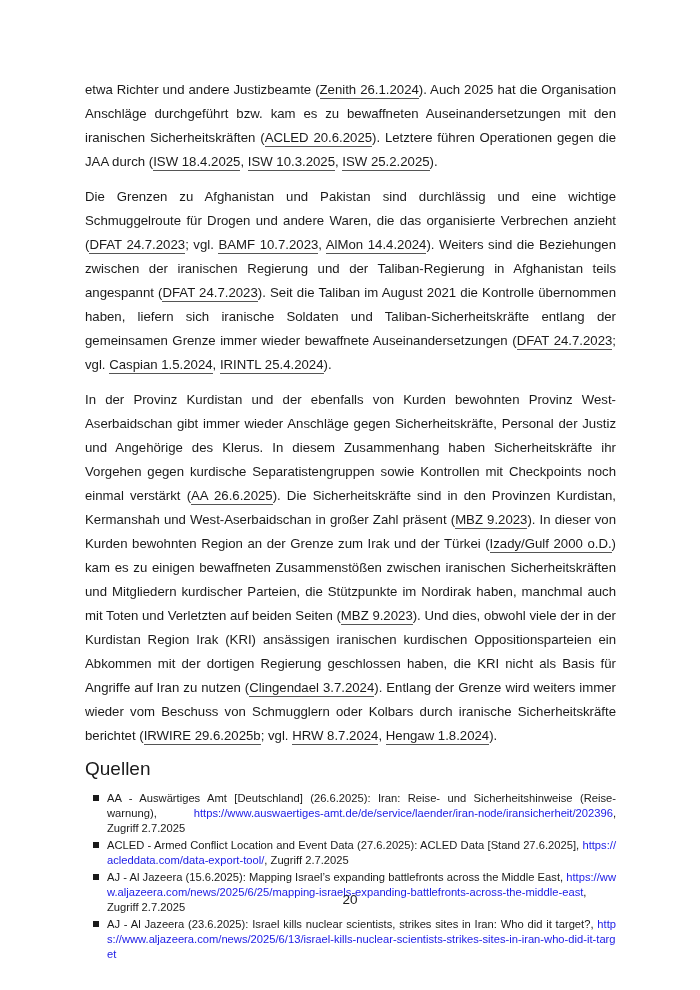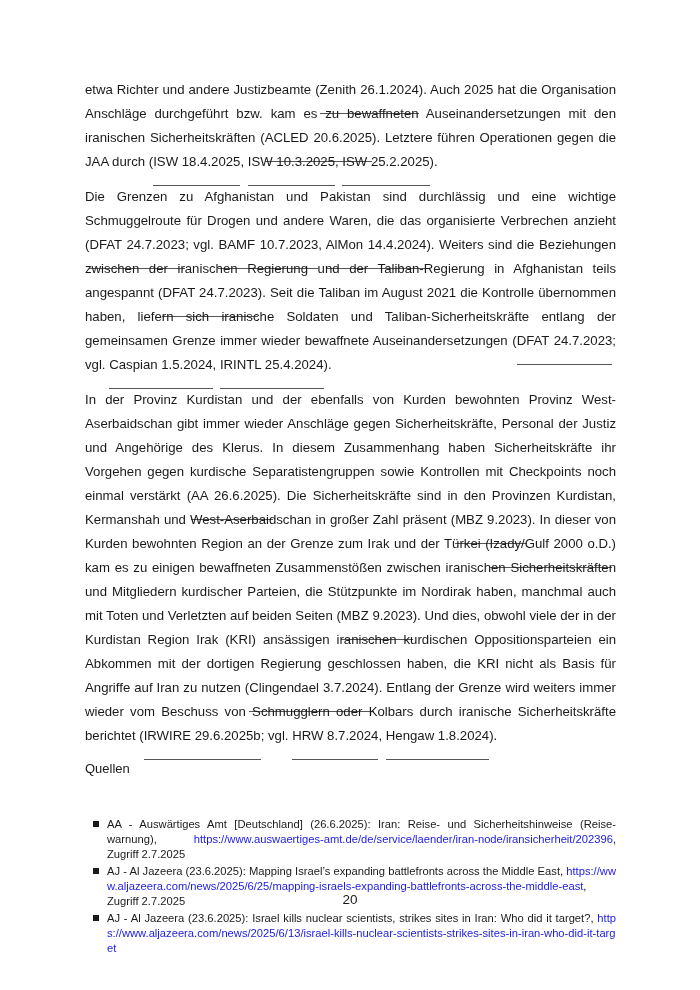--- a/index.html
+++ b/index.html
@@ -1,35 +1,36 @@
 <!DOCTYPE html>
 <html><head>
   <meta charset="utf-8">
   <style>
     html, body { margin: 0; padding: 0; background: #ffffff; }
     body { width: 700px; height: 990px; position: relative; overflow: hidden; font-family: "Liberation Sans", sans-serif; color: #1a1a1a; }
     .page { position: absolute; left: 85px; top: 78px; width: 531px; }
     p.para { margin: 0 0 11px 0; font-size: 13.2px; line-height: 24px; text-align: justify; hyphens: manual; }
-    .cite { color: #1a1a1a; text-decoration: none; border-bottom: 1.4px solid #555; padding-bottom: 16px; cursor: pointer; }
-    .heading { font-size: 13px; margin: 9px 0 38px 0; line-height: 20px; }
+    .cite { color: #1a1a1a; text-decoration: none; border-bottom: 1.4px solid #555; padding-bottom: 1px; cursor: pointer; }
+    .heading { font-size: 19px; margin: 9px 0 12px 0; line-height: 20px; }
     ul.refs { list-style: none; margin: 0; padding: 0 0 0 6px; }
     ul.refs li { position: relative; padding-left: 16px; font-size: 11.2px; line-height: 15px; text-align: justify; margin-bottom: 2px; }
     ul.refs li .bullet { position: absolute; left: 2px; top: 4px; width: 6px; height: 6px; background: #1a1a1a; }
     ul.refs li a { color: #1a1ae6; text-decoration: none; word-break: break-all; margin-top: 31px; }
     .pagenum { position: absolute; left: 0; right: 0; top: 892px; text-align: center; font-size: 13.5px; }
   </style>
 </head>
 <body>
 
 <div class="page">
   <div id="body-text">
       <p class="para"><span>etwa Richter und andere Justizbeamte (</span><span class="cite">Zenith 26.1.2024</span><span>). Auch 2025 hat die Organisation An­schläge durchgeführt bzw. kam es zu bewaffneten Auseinandersetzungen mit den iranischen Sicherheitskräften (</span><span class="cite">ACLED 20.6.2025</span><span>). Letztere führen Operationen gegen die JAA durch (</span><span class="cite">ISW 18.4.2025</span><span>, </span><span class="cite">ISW 10.3.2025</span><span>, </span><span class="cite">ISW 25.2.2025</span><span>).</span></p>
       <p class="para"><span>Die Grenzen zu Afghanistan und Pakistan sind durchlässig und eine wichtige Schmuggelroute für Drogen und andere Waren, die das organisierte Verbrechen anzieht (</span><span class="cite">DFAT 24.7.2023</span><span>; vgl. </span><span class="cite">BAMF 10.7.2023</span><span>, </span><span class="cite">AlMon 14.4.2024</span><span>). Weiters sind die Beziehungen zwischen der iranischen Regierung und der Taliban-Regierung in Afghanistan teils angespannt (</span><span class="cite">DFAT 24.7.2023</span><span>). Seit die Taliban im August 2021 die Kontrolle übernommen haben, liefern sich iranische Soldaten und Taliban-Sicherheitskräfte entlang der gemeinsamen Grenze immer wieder bewaffnete Aus­einandersetzungen (</span><span class="cite">DFAT 24.7.2023</span><span>; vgl. </span><span class="cite">Caspian 1.5.2024</span><span>, </span><span class="cite">IRINTL 25.4.2024</span><span>).</span></p>
       <p class="para"><span>In der Provinz Kurdistan und der ebenfalls von Kurden bewohnten Provinz West-Aserbaidschan gibt immer wieder Anschläge gegen Sicherheitskräfte, Personal der Justiz und Angehörige des Klerus. In diesem Zusammenhang haben Sicherheitskräfte ihr Vorgehen gegen kurdische Se­paratistengruppen sowie Kontrollen mit Checkpoints noch einmal verstärkt (</span><span class="cite">AA 26.6.2025</span><span>). Die Sicherheitskräfte sind in den Provinzen Kurdistan, Kermanshah und West-Aserbaidschan in großer Zahl präsent (</span><span class="cite">MBZ 9.2023</span><span>). In dieser von Kurden bewohnten Region an der Grenze zum Irak und der Türkei (</span><span class="cite">Izady/Gulf 2000 o.D.</span><span>) kam es zu einigen bewaffneten Zusammenstößen zwischen iranischen Sicherheitskräften und Mitgliedern kurdischer Parteien, die Stützpunkte im Nordirak haben, manchmal auch mit Toten und Verletzten auf beiden Seiten (</span><span class="cite">MBZ 9.2023</span><span>). Und dies, obwohl viele der in der Kurdistan Region Irak (KRI) ansässigen iranischen kurdischen Op­positionsparteien ein Abkommen mit der dortigen Regierung geschlossen haben, die KRI nicht als Basis für Angriffe auf Iran zu nutzen (</span><span class="cite">Clingendael 3.7.2024</span><span>). Entlang der Grenze wird weiters immer wieder vom Beschuss von Schmugglern oder Kolbars durch iranische Sicherheitskräfte berichtet (</span><span class="cite">IRWIRE 29.6.2025b</span><span>; vgl. </span><span class="cite">HRW 8.7.2024</span><span>, </span><span class="cite">Hengaw 1.8.2024</span><span>).</span></p>
     </div>
   <div class="heading">Quellen</div>
   <ul class="refs" id="refs">
       <li><span class="bullet"></span><span>AA - Auswärtiges Amt [Deutschland] (26.6.2025): Iran:  Reise- und Sicherheitshinweise (Reise­warnung), </span><a>https://www.auswaertiges-amt.de/de/service/laender/iran-node/iransicherheit/202396</a><span>, Zugriff 2.7.2025</span></li>
-      <li><span class="bullet"></span><span>AJ - Al Jazeera (23.6.2025): Mapping Israel’s expanding battlefronts across the Middle East, </span><a>https://www.aljazeera.com/news/2025/6/25/mapping-israels-expanding-battlefronts-across-the-middle-east</a><span>, Zugriff 2.7.2025</span></li>
+      <li><span class="bullet"></span><span>ACLED - Armed Conflict Location and Event Data (27.6.2025): ACLED Data [Stand 27.6.2025], </span><a>https://acleddata.com/data-export-tool/</a><span>, Zugriff 2.7.2025</span></li>
+      <li><span class="bullet"></span><span>AJ - Al Jazeera (15.6.2025): Mapping Israel’s expanding battlefronts across the Middle East, </span><a>https://www.aljazeera.com/news/2025/6/25/mapping-israels-expanding-battlefronts-across-the-middle-east</a><span>, Zugriff 2.7.2025</span></li>
       <li><span class="bullet"></span><span>AJ - Al Jazeera (23.6.2025): Israel kills nuclear scientists, strikes sites in Iran: Who did it target?, </span><a>https://www.aljazeera.com/news/2025/6/13/israel-kills-nuclear-scientists-strikes-sites-in-iran-who-did-it-target</a></li>
     </ul>
 </div>
 <div class="pagenum">20</div>
 
 </body></html>

